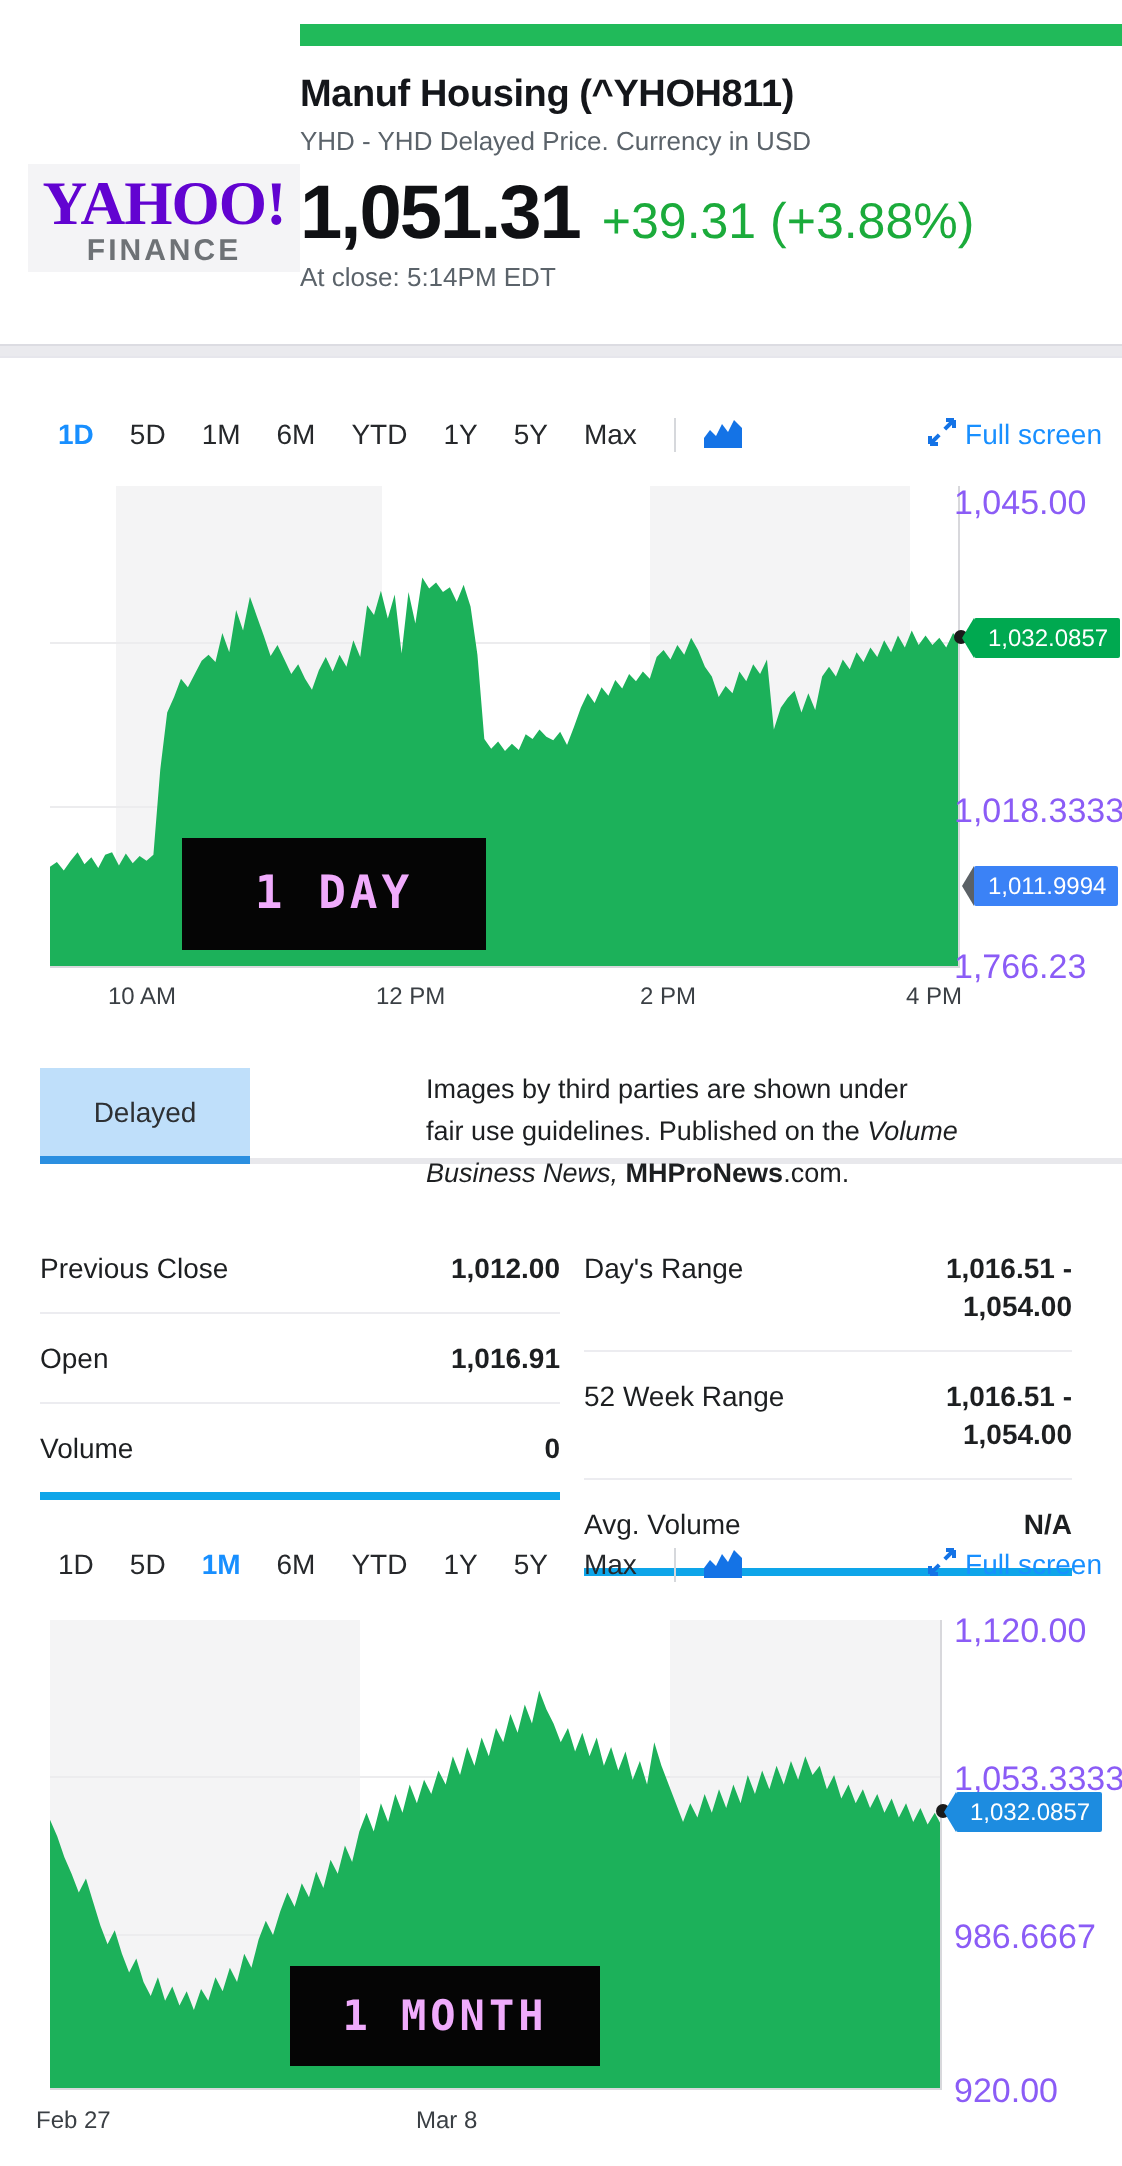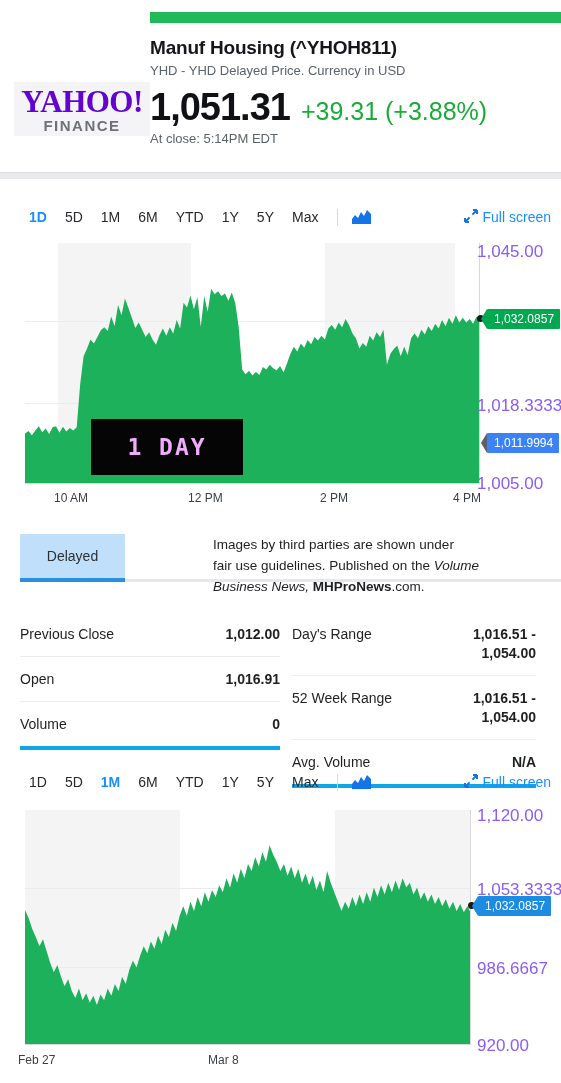--- a/index.html
+++ b/index.html
@@ -242,21 +242,21 @@
         </svg>
       <div class="plot-right-edge"></div>
       <div class="plot-bottom-edge"></div>
       <div class="watermark" style="left:66px; top:176px; width:152px; height:56px;">
         <span style="font-size:23px;">1 DAY</span>
       </div>
     </div>
 
     <div class="ylabel" style="left:477px; top:6px;">1,045.00</div>
     <div class="ylabel" style="left:477px; top:160px;">1,018.3333</div>
-    <div class="ylabel" style="left:477px; top:238px;">1,005.00</div>
+    <div class="ylabel" style="left:477px; top:238px;">1,766.23</div>
 
     <div class="last-dot" style="left:477px; top:79px;"></div>
     <div class="badge" style="left:487px; top:73px; color:#00a950; background:#00a950;">
       <span style="color:#fff;">1,032.0857</span>
     </div>
     <div class="badge" style="left:487px; top:197px; color:#5b6166; background:#3b82f6;">
       <span style="color:#fff;">1,011.9994</span>
     </div>
 
     <div class="xlabel" style="left:54px;  top:255px;">10 AM</div>
@@ -341,20 +341,23 @@
     <div class="chart-plot" id="plot2" style="left:25px; top:10px; width:446px; height:235px;">
       <div class="band" style="left:0px; width:155px;"></div>
       <div class="band" style="left:310px; width:136px;"></div>
       <div class="gridline" style="top:78px;"></div>
       <div class="gridline" style="top:157px;"></div>
       <svg class="series-svg" id="svg2" width="446" height="235">
           <path d="M 0 235.00 L 0.00 99.88 L 3.60 108.10 L 7.19 118.67 L 10.79 126.90 L 14.39 136.30 L 17.98 129.25 L 21.58 141.00 L 25.18 152.75 L 28.77 162.15 L 32.37 155.10 L 35.97 166.85 L 39.56 176.25 L 43.16 169.20 L 46.76 180.95 L 50.35 188.00 L 53.95 178.60 L 57.55 190.35 L 61.15 183.30 L 64.74 192.70 L 68.34 185.65 L 71.94 195.05 L 75.53 184.47 L 79.13 190.35 L 82.73 178.60 L 86.32 185.65 L 89.92 173.90 L 93.52 180.95 L 97.11 166.85 L 100.71 173.90 L 104.31 159.80 L 107.90 150.40 L 111.50 157.45 L 115.10 145.70 L 118.69 136.30 L 122.29 143.35 L 125.89 131.60 L 129.48 138.65 L 133.08 125.72 L 136.68 133.95 L 140.27 119.85 L 143.87 126.90 L 147.47 112.80 L 151.06 121.03 L 154.66 105.75 L 158.26 96.35 L 161.85 105.75 L 165.45 91.65 L 169.05 101.05 L 172.65 86.95 L 176.24 96.35 L 179.84 82.25 L 183.44 91.65 L 187.03 79.90 L 190.63 86.95 L 194.23 75.20 L 197.82 82.25 L 201.42 68.15 L 205.02 77.55 L 208.61 63.45 L 212.21 72.85 L 215.81 58.75 L 219.40 68.15 L 223.00 54.05 L 226.60 61.10 L 230.19 47.00 L 233.79 56.40 L 237.39 42.30 L 240.98 51.70 L 244.58 35.25 L 248.18 44.65 L 251.77 51.70 L 255.37 61.10 L 258.97 54.05 L 262.56 65.80 L 266.16 56.40 L 269.76 68.15 L 273.35 58.75 L 276.95 72.85 L 280.55 63.45 L 284.15 75.20 L 287.74 65.80 L 291.34 79.90 L 294.94 70.50 L 298.53 82.25 L 302.13 61.10 L 305.73 72.85 L 309.32 82.25 L 312.92 91.65 L 316.52 101.05 L 320.11 91.65 L 323.71 98.70 L 327.31 86.95 L 330.90 96.35 L 334.50 84.60 L 338.10 94.00 L 341.69 82.25 L 345.29 91.65 L 348.89 77.55 L 352.48 86.95 L 356.08 75.20 L 359.68 84.60 L 363.27 72.85 L 366.87 82.25 L 370.47 70.50 L 374.06 79.90 L 377.66 68.15 L 381.26 77.55 L 384.85 72.85 L 388.45 84.60 L 392.05 77.55 L 395.65 89.30 L 399.24 82.25 L 402.84 91.65 L 406.44 84.60 L 410.03 94.00 L 413.63 86.95 L 417.23 96.35 L 420.82 89.30 L 424.42 98.70 L 428.02 91.65 L 431.61 101.05 L 435.21 94.00 L 438.81 102.23 L 442.40 96.35 L 446.00 103.30 L 446.00 235.00 Z" fill="#1cb15a"></path>
         </svg>
       <div class="plot-right-edge"></div>
       <div class="plot-bottom-edge"></div>
+      <div class="watermark" style="left:120px; top:173px; width:155px; height:50px;">
+        <span style="font-size:21px;">1 MONTH</span>
+      </div>
     </div>
 
     <div class="ylabel" style="left:477px; top:6px;">1,120.00</div>
     <div class="ylabel" style="left:477px; top:80px;">1,053.3333</div>
     <div class="ylabel" style="left:477px; top:159px;">986.6667</div>
     <div class="ylabel" style="left:477px; top:236px;">920.00</div>
 
     <div class="last-dot" style="left:468px; top:102px;"></div>
     <div class="badge" style="left:478px; top:96px; color:#1d8ce0; background:#1d8ce0;">
       <span style="color:#fff;">1,032.0857</span>

